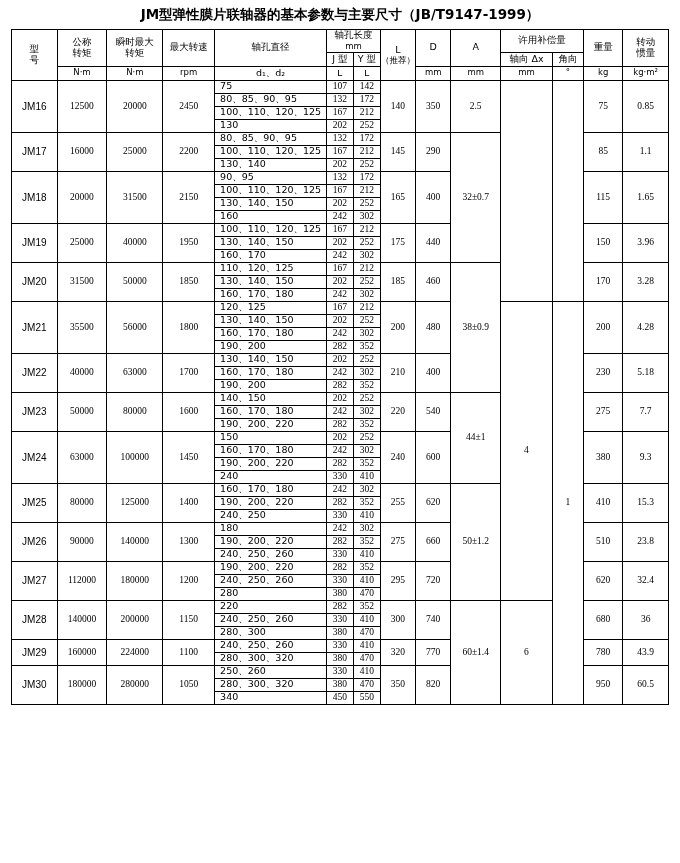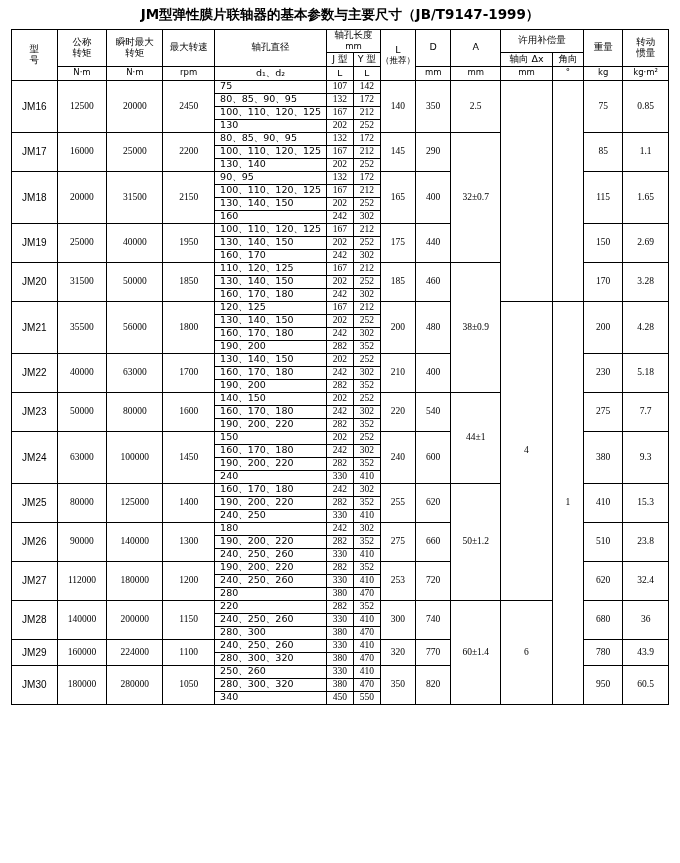--- a/index.html
+++ b/index.html
@@ -198,21 +198,21 @@
           <td class="model" rowspan="3">JM19</td>
           <td class="num" rowspan="3">25000</td>
           <td class="num" rowspan="3">40000</td>
           <td class="num" rowspan="3">1950</td>
           <td class="diam cjk">100、110、120、125</td>
           <td class="num">167</td>
           <td class="num">212</td>
           <td class="num" rowspan="3">175</td>
           <td class="num" rowspan="3">440</td>
           <td class="num" rowspan="3">150</td>
-          <td class="num" rowspan="3">2.69</td>
+          <td class="num" rowspan="3">3.96</td>
         </tr>
         <tr style="height: 13px;">
           <td class="diam cjk">130、140、150</td>
           <td class="num">202</td>
           <td class="num">252</td>
         </tr>
         <tr style="height: 13px;">
           <td class="diam cjk">160、170</td>
           <td class="num">242</td>
           <td class="num">302</td>
@@ -394,21 +394,21 @@
           <td class="num">410</td>
         </tr>
         <tr style="height: 13px;">
           <td class="model" rowspan="3">JM27</td>
           <td class="num" rowspan="3">112000</td>
           <td class="num" rowspan="3">180000</td>
           <td class="num" rowspan="3">1200</td>
           <td class="diam cjk">190、200、220</td>
           <td class="num">282</td>
           <td class="num">352</td>
-          <td class="num" rowspan="3">253</td>
+          <td class="num" rowspan="3">295</td>
           <td class="num" rowspan="3">720</td>
           <td class="num" rowspan="3">620</td>
           <td class="num" rowspan="3">32.4</td>
         </tr>
         <tr style="height: 13px;">
           <td class="diam cjk">240、250、260</td>
           <td class="num">330</td>
           <td class="num">410</td>
         </tr>
         <tr style="height: 13px;">

